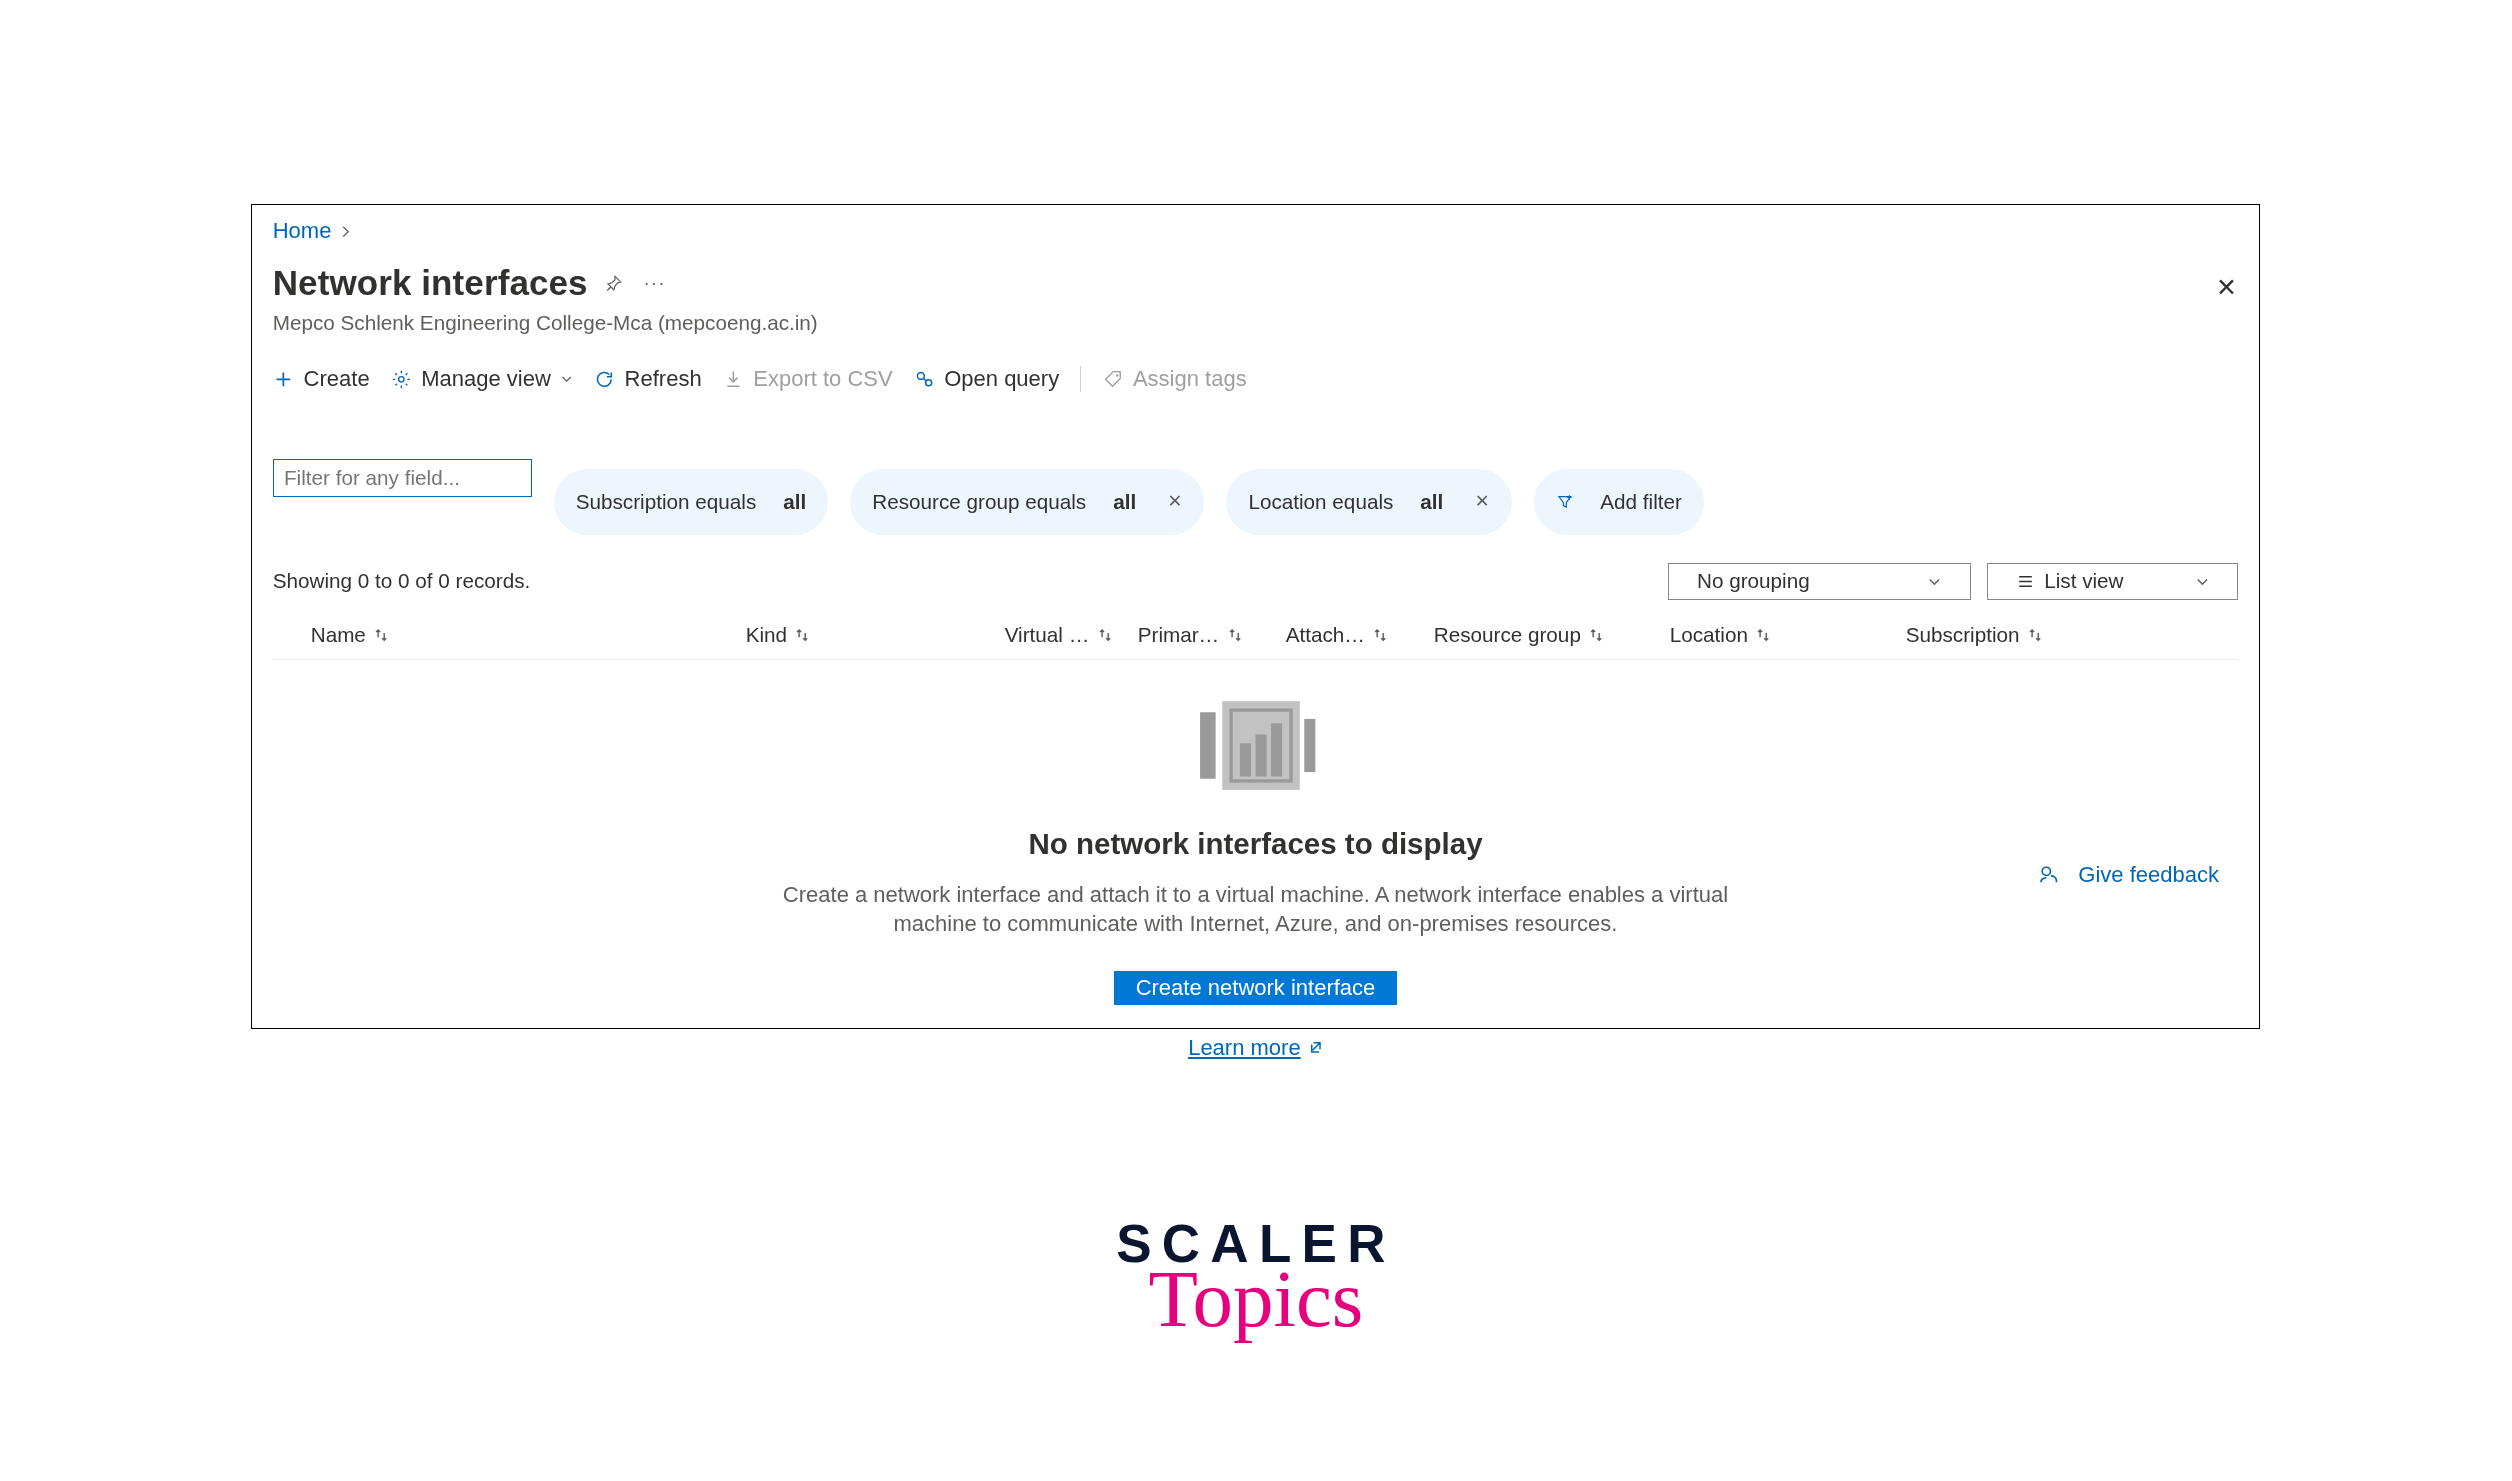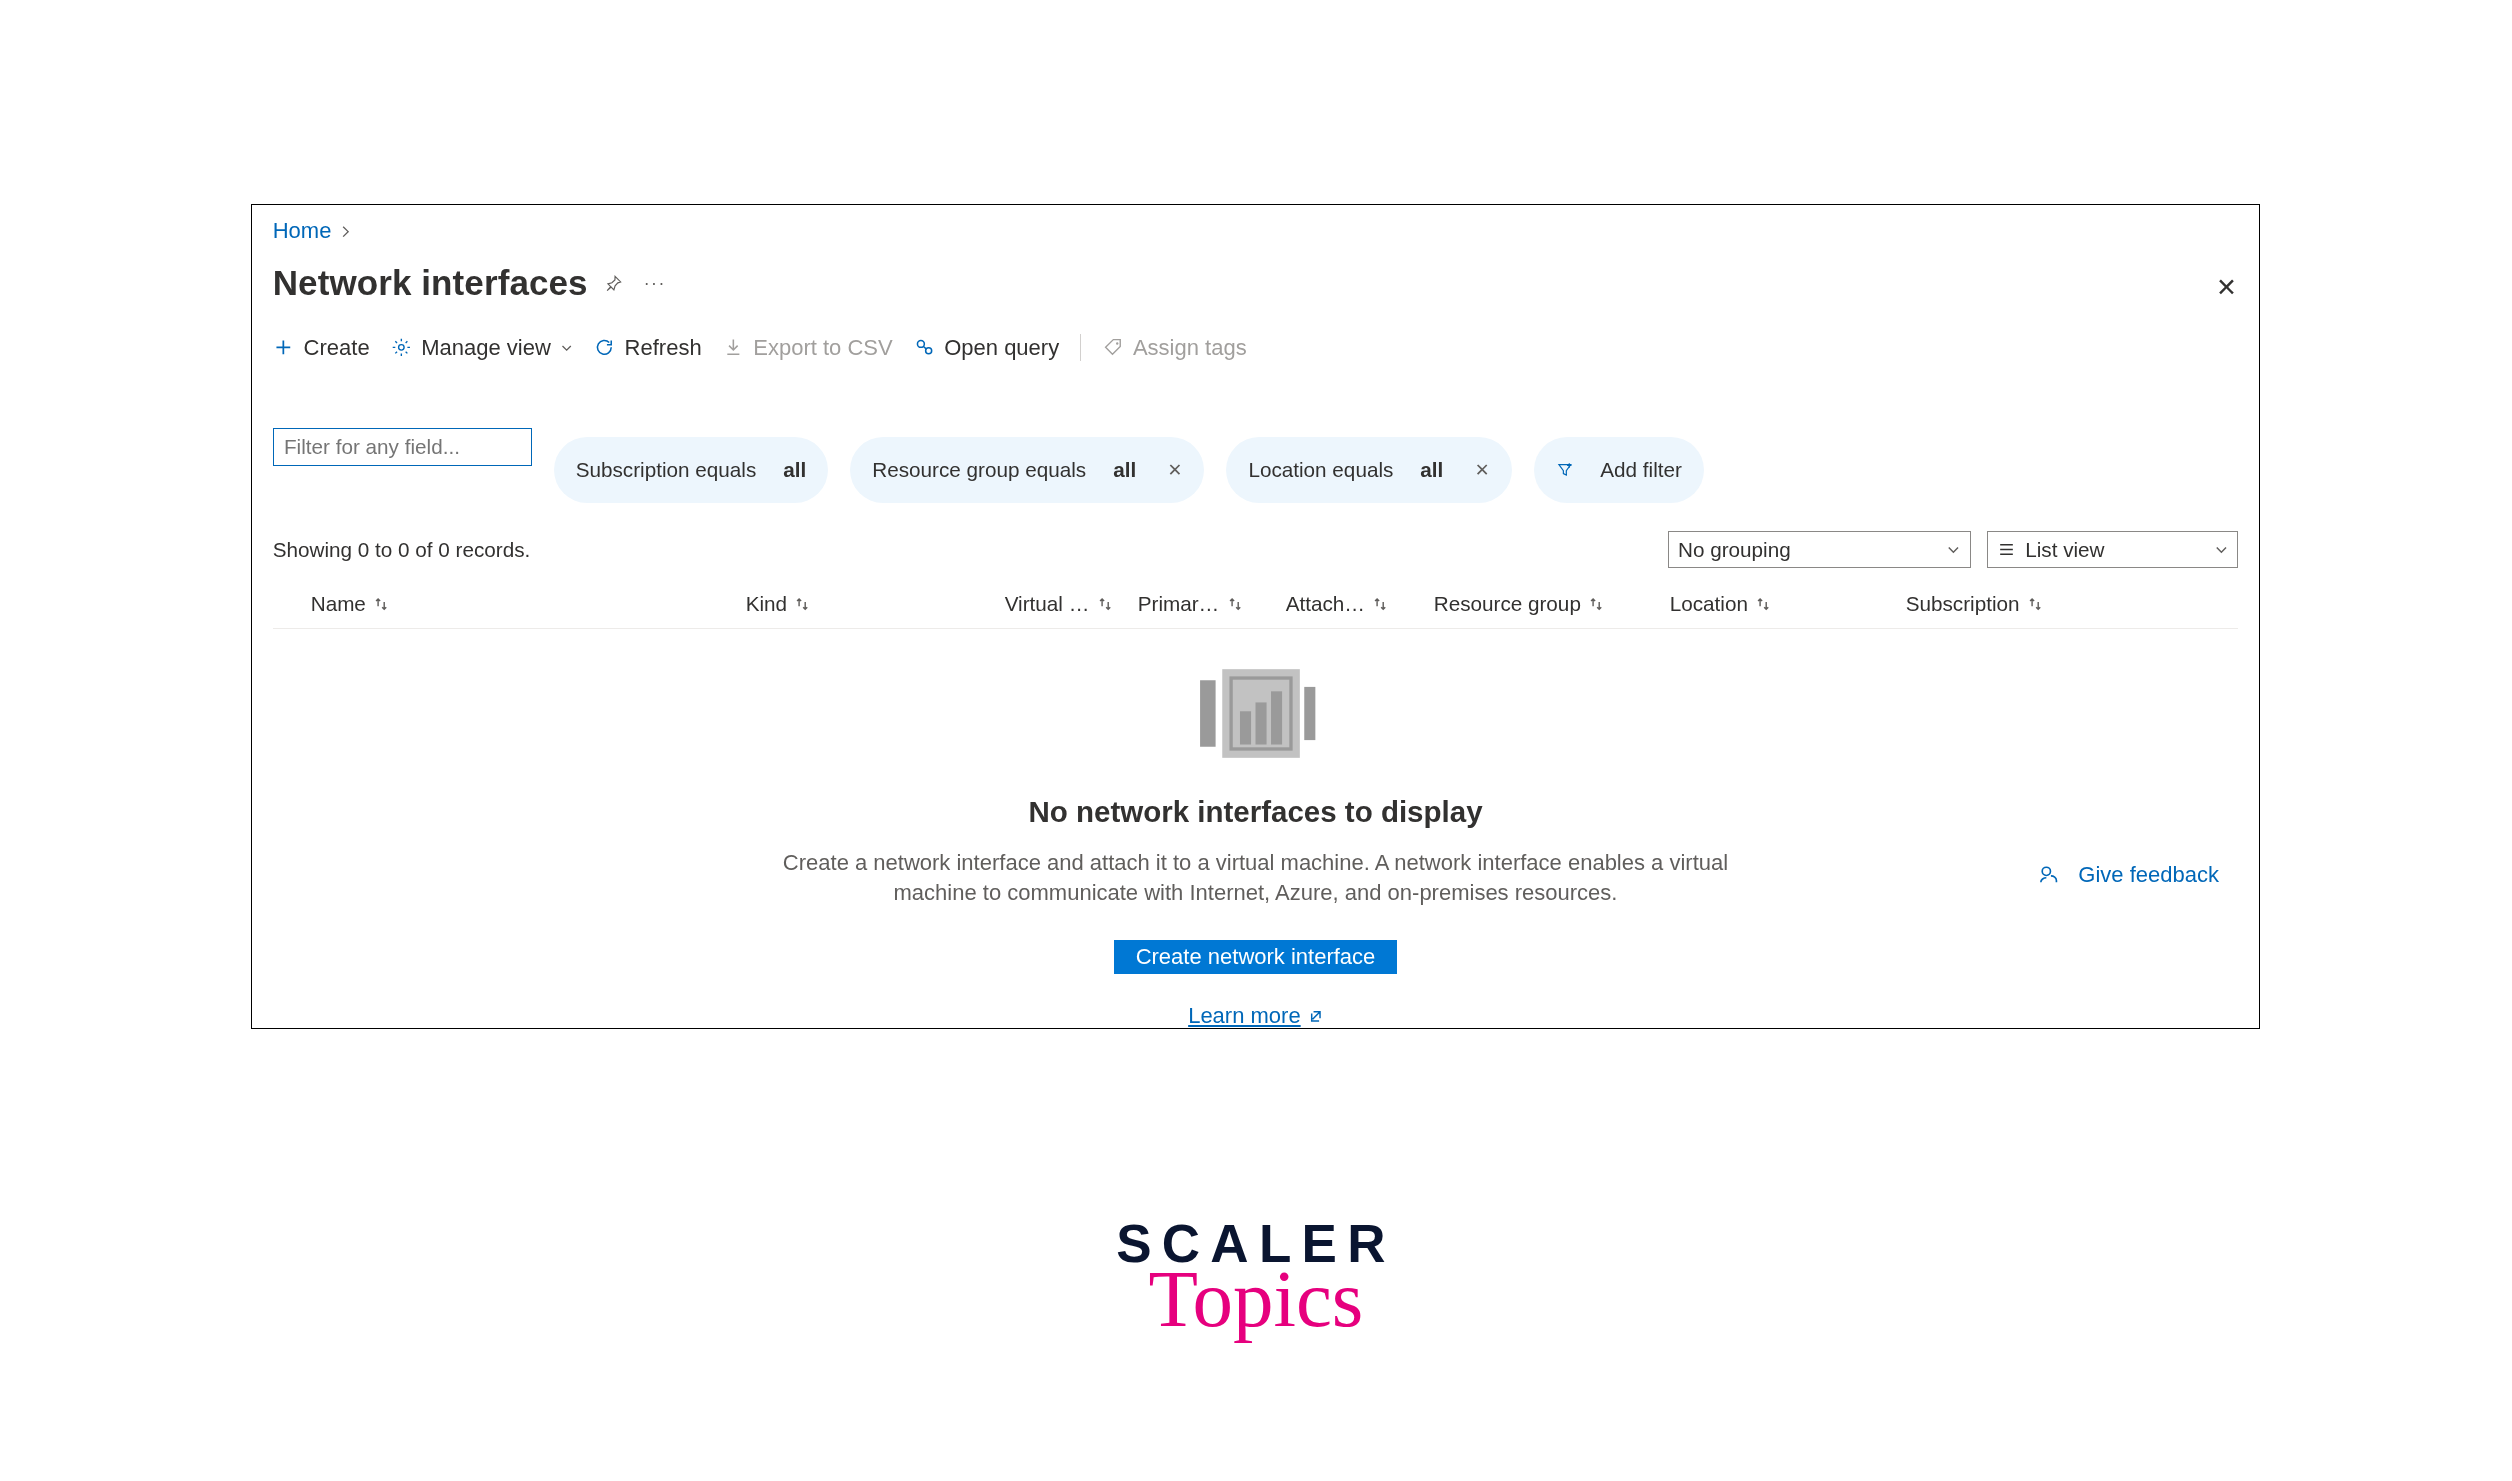--- a/index.html
+++ b/index.html
@@ -105,21 +105,21 @@
     margin-top: 28px;
     font-size: 20.7px;
     color: #323130;
   }
   .view-controls { display: flex; gap: 16.3px; }
   .dropdown {
     height: 37px;
     border: 0.7px solid #8a8886;
     display: flex;
     align-items: center;
-    padding: 0 9px;
+    padding: 0 28px;
     font-size: 20.7px;
     color: #323130;
     gap: 10.3px;
     background: #fff;
   }
   .dropdown .chev2 { color: #605e5c; }
   .dropdown.group { width: 303px; justify-content: space-between;}
   .dropdown.view { width: 251px; justify-content: space-between;}
   
   .colhead {
@@ -224,20 +224,21 @@
 
       <div class="title-row">
         <h1>Network interfaces</h1>
         <span class="pin">
           <svg viewBox="0 0 24 24">
               <path d="M14 3l7 7-3.5 1.2L14 15l-1.5 5-3.5-3.5L4 21l4.5-5L5 12.5 10 11l3.8-3.5L14 3z" fill="none" stroke="#605e5c" stroke-width="1.5"></path>
             </svg>
         </span>
         <span class="more">···</span>
       </div>
+      <div class="subtitle">Mepco Schlenk Engineering College-Mca (mepcoeng.ac.in)</div>
 
       <span class="close-x">✕</span>
 
       <div class="cmdbar">
         <div class="cmd">
           <span class="ico">
             <svg viewBox="0 0 24 24">
                 <path d="M12 4v16M4 12h16" stroke="#0067b8" stroke-width="2" fill="none"></path>
               </svg>
           </span>

